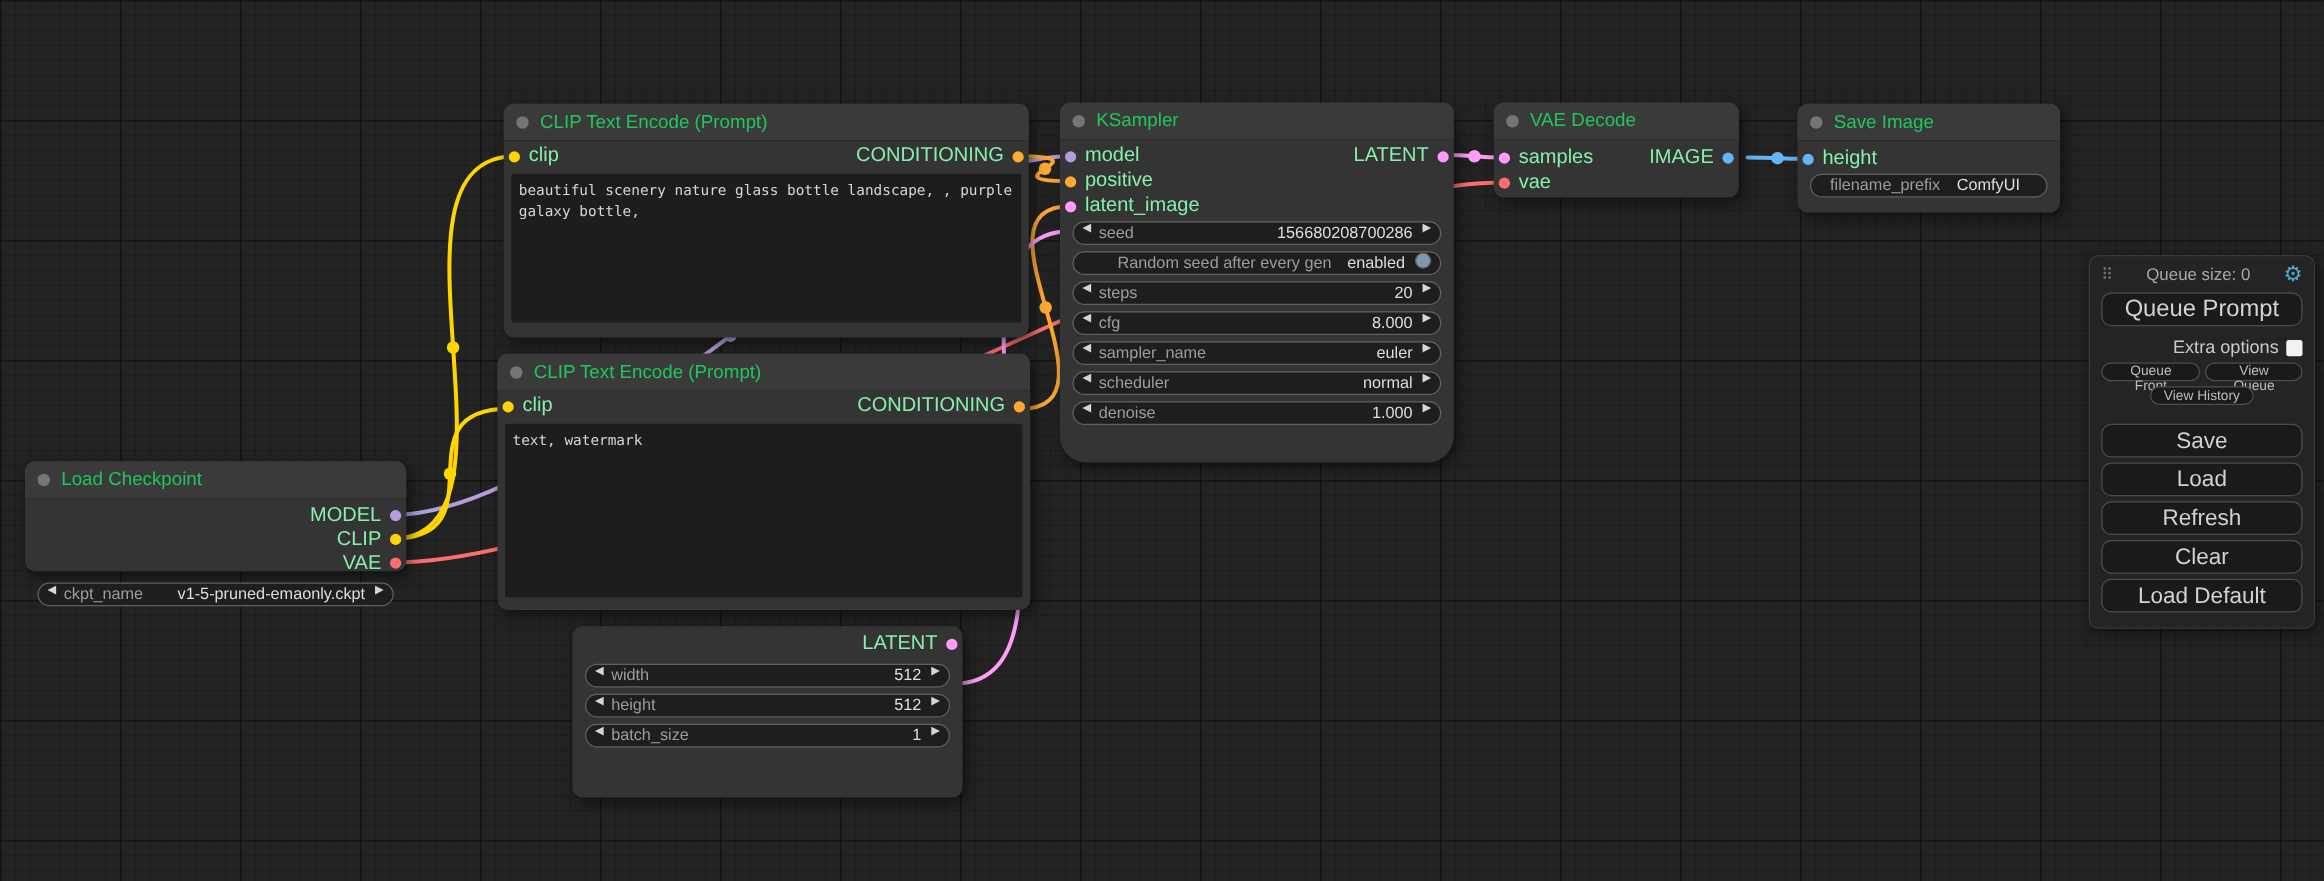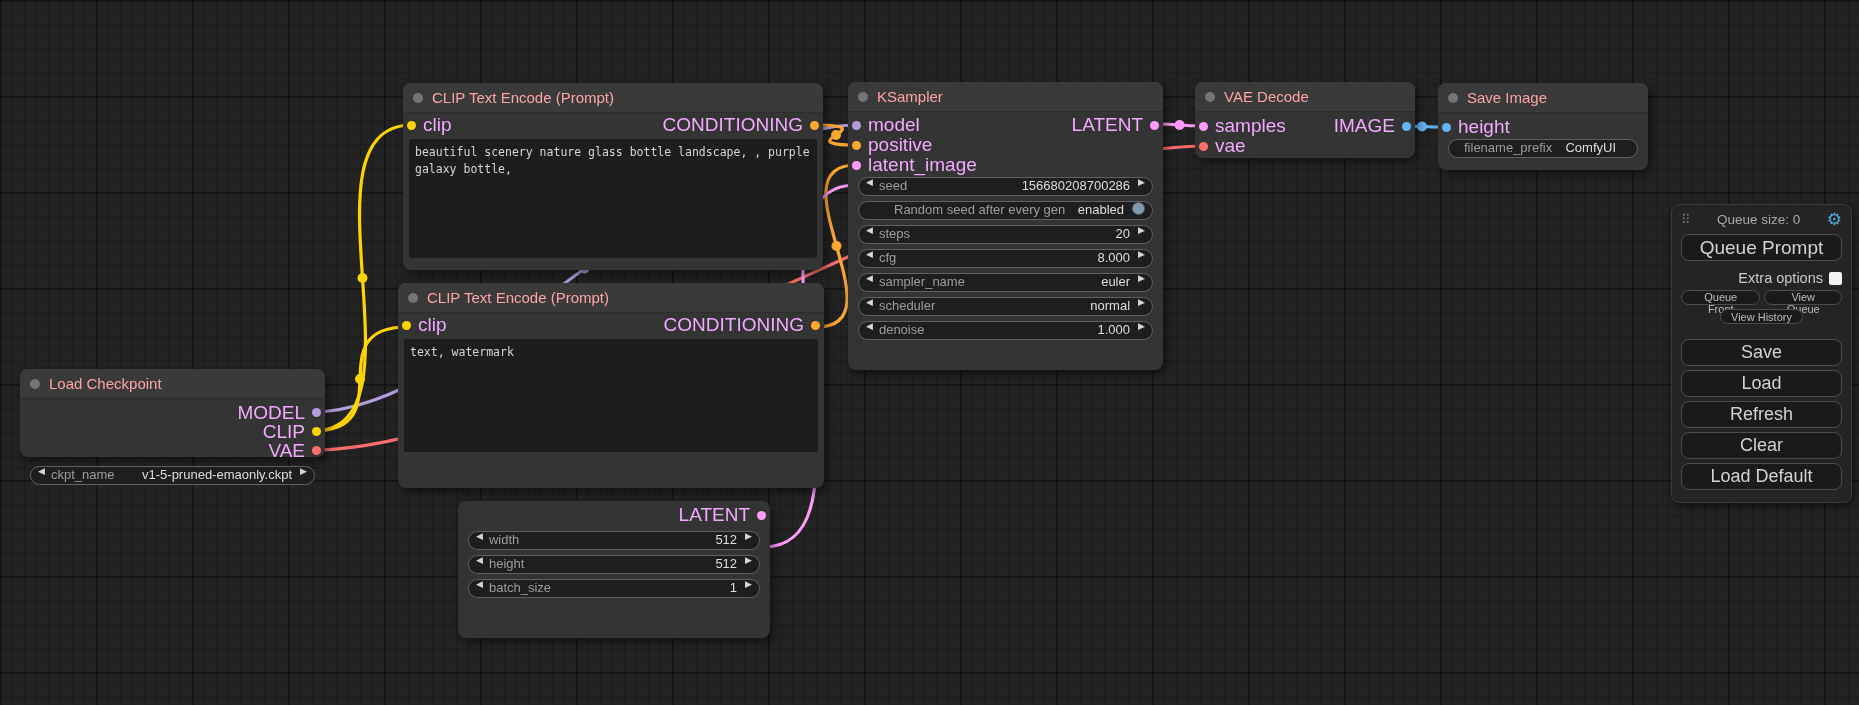--- a/index.html
+++ b/index.html
@@ -18,25 +18,25 @@
   .node{
     position:absolute;z-index:2;background:#343434;border-radius:8px;
     box-shadow:3px 4px 10px rgba(0,0,0,0.5);color:#c8c8c8;
   }
   .ntitle{
     height:30px;background:#3a3a3a;border-radius:8px 8px 0 0;
     display:flex;align-items:center;padding:0 10px;gap:9px;
     border-bottom:1px solid #2d2d2d;box-sizing:border-box;
   }
   .tdot{width:10px;height:10px;border-radius:50%;background:#757575;flex:0 0 auto;}
-  .ntext{font-size:15px;color:#fca5a5;white-space:nowrap;}
+  .ntext{font-size:15px;color:#22c55e;white-space:nowrap;}
   .srow{display:flex;align-items:center;height:20px;padding:0 4px;box-sizing:border-box;}
   .srow.tall{height:24px;}
   .dot{width:9px;height:9px;border-radius:50%;flex:0 0 auto;background:#888;}
-  .slabel{font-size:19px;color:#f0abfc;margin:0 7px;white-space:nowrap;}
+  .slabel{font-size:16px;color:#86efac;margin:0 7px;white-space:nowrap;}
   .spacer{flex:1;}
   .widget{
     height:19px;margin:0 10px;background:#1e1e1e;border:1px solid #616161;
     border-radius:10px;display:flex;align-items:flex-start;padding:0 7px;
     box-sizing:border-box;font-size:13px;color:#bbb;
   }
   .widget + .widget{margin-top:5px;}
   .warrow{font-size:9px;color:#d6d6d6;line-height:1;flex:0 0 auto;}
   .wlabel{color:#9d9d9d;margin-left:6px;white-space:nowrap;}
   .wvalue{color:#dedede;margin:0 8px;white-space:nowrap;}
@@ -71,22 +71,22 @@
   .qsmall{
     background:#1a1a1a;border:1px solid #4d4d4d;border-radius:9px;color:#bdbdbd;
     font-family:inherit;font-size:11px;height:15px;line-height:12px;padding:0 10px;cursor:pointer;
   }
   .qhist{display:flex;justify-content:center;margin-top:4px;margin-bottom:15px;}
   
   #n-clip1{left:403px;top:83px;width:420px;height:187px;}
   #n-clip2{left:398px;top:283px;width:426px;height:205px;}
   #n-ckpt{left:20px;top:369px;width:305px;height:88px;}
   #n-latent{left:458px;top:501px;width:312px;height:137px;}
-  #n-ksampler{left:848px;top:82px;width:315px;height:288px;}
-  #n-vae{left:1195px;top:82px;width:220px;height:76px;}
+  #n-ksampler{left:848px;top:82px;width:315px;height:288px;border-radius:21px;}
+  #n-vae{left:1195px;top:82px;width:196px;height:76px;}
   #n-save{left:1438px;top:83px;width:210px;height:87px;}
   .mt2{margin-top:2px;} .mt3{margin-top:3px;} .mt4{margin-top:4px;} .mt6{margin-top:6px;}
 </style>
 </head>
 <body>
 
 <svg id="wire-layer" width="1859" height="705">
     <path d="M 313 412 C 473 412, 696 125, 856 125" fill="none" stroke="#B39DDB" stroke-width="3.2" stroke-linecap="round"></path>
     <circle cx="584.5" cy="268.5" r="5" fill="#B39DDB"></circle>
     <path d="M 313 431 C 433 431, 292 125, 412 125" fill="none" stroke="#FFD500" stroke-width="3.2" stroke-linecap="round"></path>
@@ -127,21 +127,21 @@
     <span class="tdot"></span>
     <span class="ntext">CLIP Text Encode (Prompt)</span>
   </div>
   <div class="srow tall">
     <span class="dot" style="background: rgb(255, 213, 0);"></span>
     <span class="slabel">clip</span>
     <span class="spacer"></span>
     <span class="slabel">CONDITIONING</span>
     <span class="dot" style="background: rgb(255, 169, 49);"></span>
   </div>
-  <textarea class="prompt" style="height: 113px;" spellcheck="false">text, watermark</textarea>
+  <textarea class="prompt" style="height: 139px;" spellcheck="false">text, watermark</textarea>
 </div>
 
 <div class="node" id="n-ckpt">
   <div class="ntitle">
     <span class="tdot"></span>
     <span class="ntext">Load Checkpoint</span>
   </div>
   <div class="srow mt4" style="height:19px">
     <span class="spacer"></span>
     <span class="slabel">MODEL</span>

